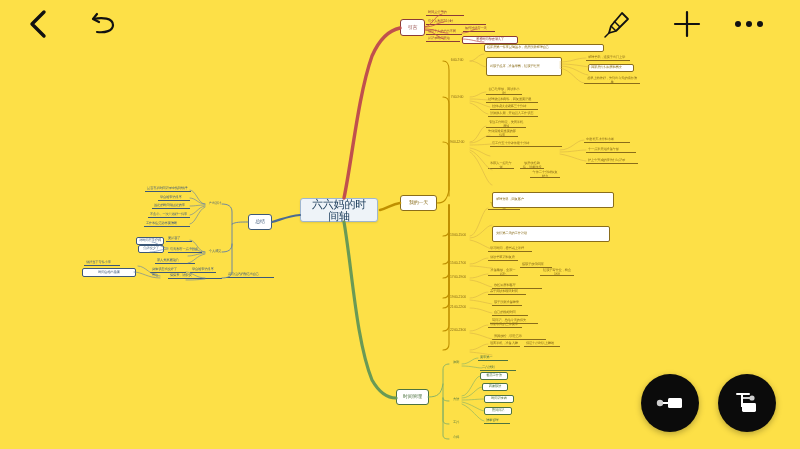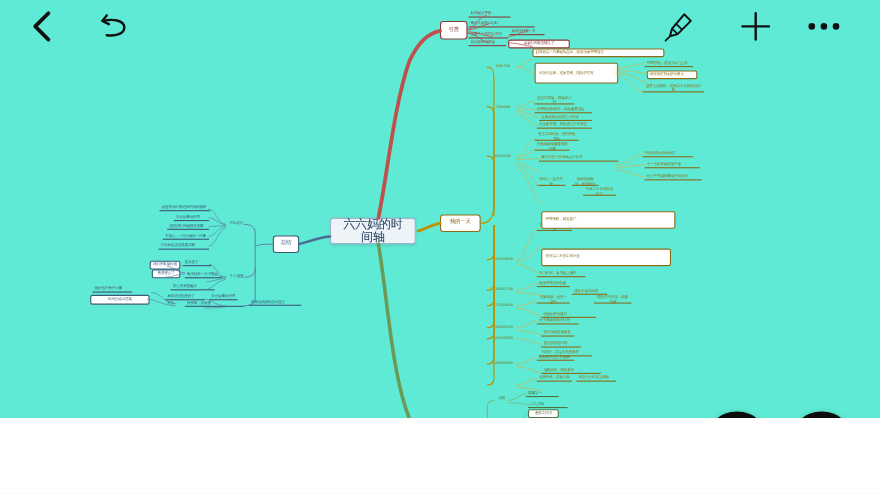--- a/index.html
+++ b/index.html
@@ -3,21 +3,21 @@
 <meta charset="utf-8">
 <style>
   html,body{margin:0;padding:0;}
   body{
     width:800px;height:449px;
     background:#ffffff;
     font-family:"Liberation Sans","DejaVu Sans",sans-serif;
     overflow:hidden;
     position:relative;
   }
-  #app{position:relative;width:800px;height:380px;overflow:hidden;background:#5eead4;text-decoration:underline;}
+  #app{position:relative;width:800px;height:449px;overflow:hidden;background:#fde047;text-decoration:underline;}
 
   
   .toolbar{position:absolute;top:0;left:0;width:800px;height:52px;z-index:40;}
   .tb-btn{position:absolute;display:flex;align-items:center;justify-content:center;
           width:40px;height:40px;top:4px;cursor:pointer;}
   .tb-back{left:18px;}
   .tb-undo{left:84px;}
   .tb-style{left:597px;}
   .tb-add{left:667px;}
   .tb-more{left:729px;}

